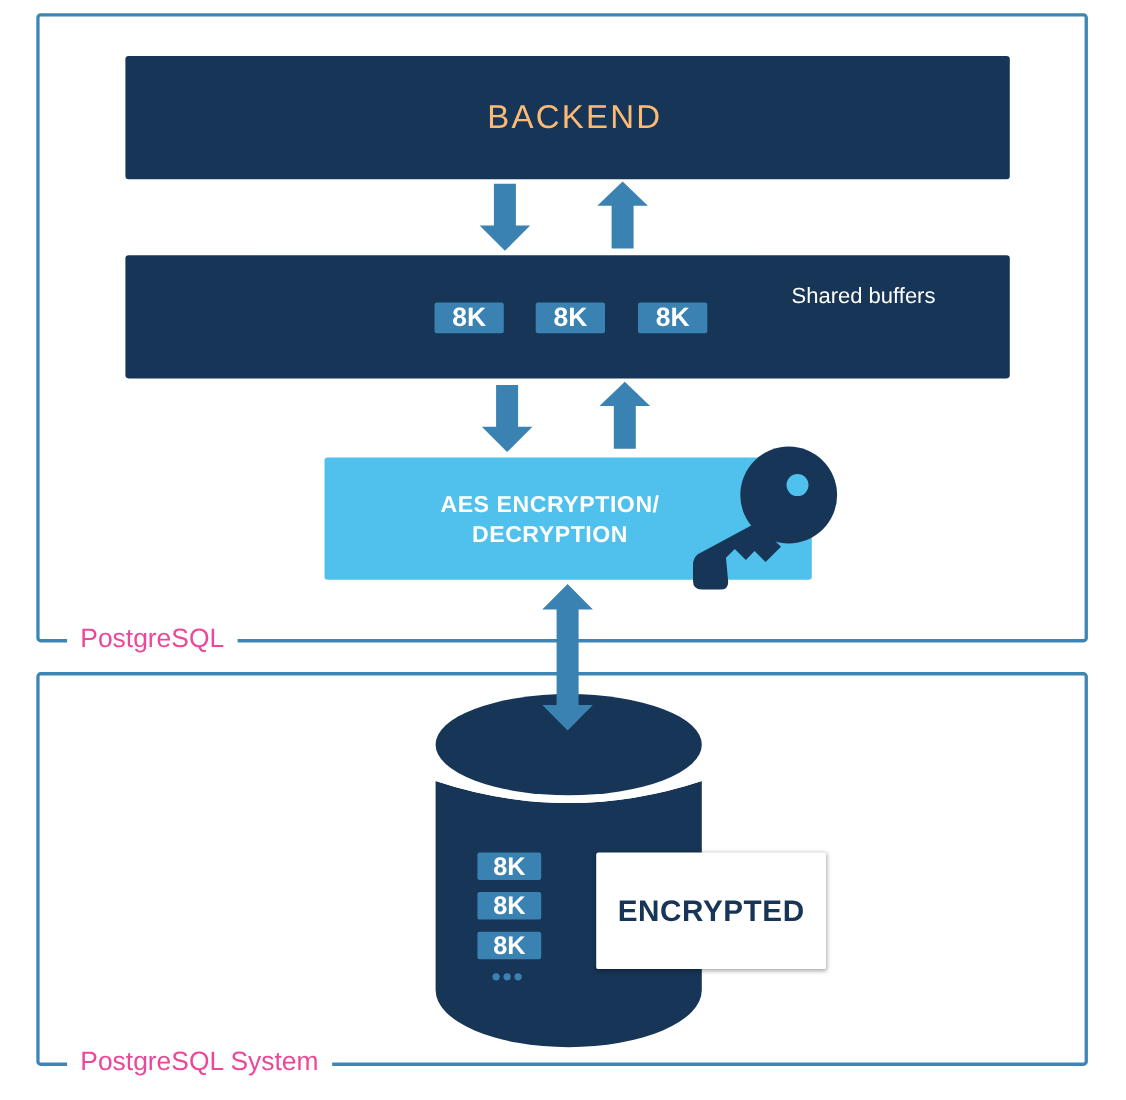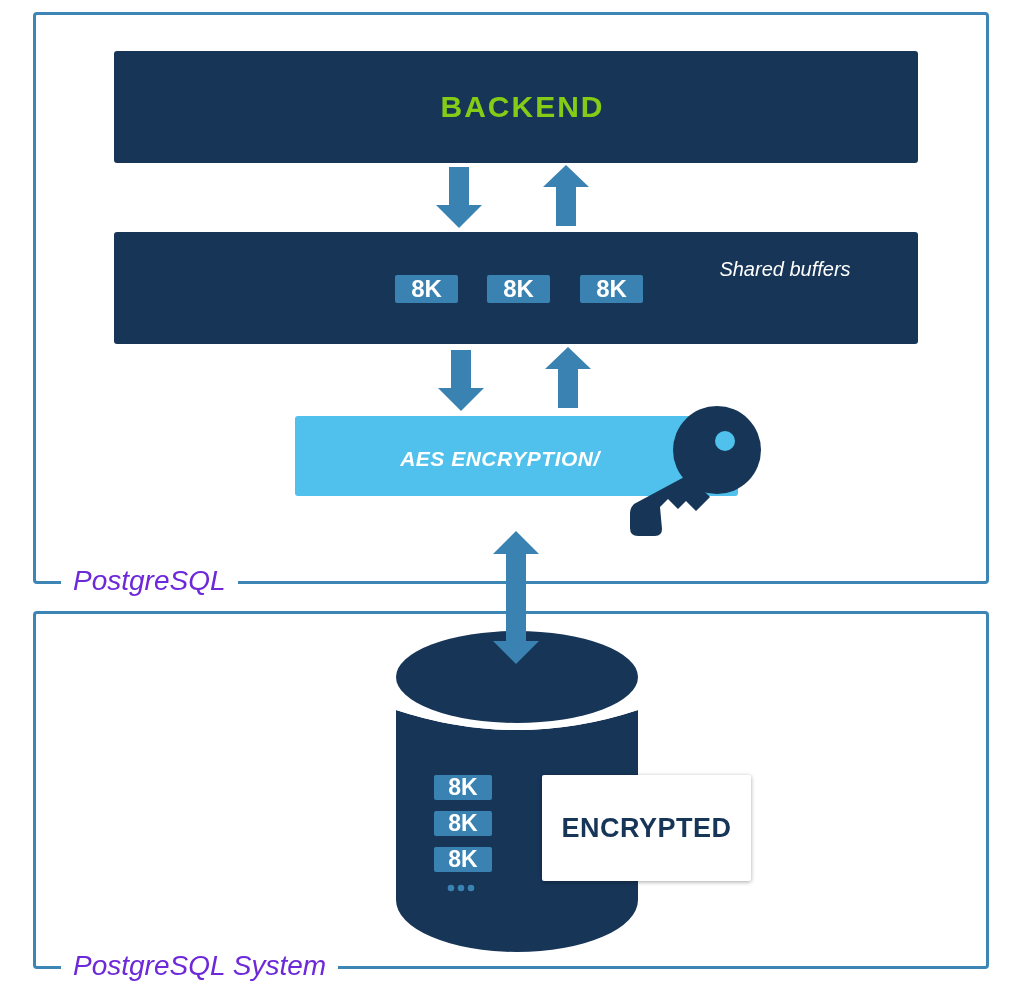--- a/index.html
+++ b/index.html
@@ -1,28 +1,28 @@
 <!DOCTYPE html>
 <html><head>
 <meta charset="utf-8">
 <style>
   html, body { margin: 0; padding: 0; background: #ffffff; }
   body { width: 1024px; height: 1000px; position: relative; overflow: hidden;
          font-family: "Liberation Sans", "DejaVu Sans", sans-serif; }
   .frame { position: absolute; border: 3px solid #3d85b4; border-radius: 4px; box-sizing: border-box; }
-  .frame-label { position: absolute; background: #ffffff; color: #6d28d9; font-size: 28px;
-                 padding: 0 12px; line-height: 28px; font-style: italic; }
+  .frame-label { position: absolute; background: #ffffff; color: #ec4899; font-size: 24px;
+                 padding: 0 12px; line-height: 28px; }
   .navy-box { position: absolute; background: #173557; border-radius: 3px; }
   .backend-title { position: absolute; left: 0; right: 0; top: 0; bottom: 0; display: flex;
-                   align-items: center; justify-content: center; color: #84cc16;
-                   font-weight: bold; font-size: 30px; letter-spacing: 2px; padding-left: 13px; }
+                   align-items: center; justify-content: center; color: #fdba74;
+                   font-weight: normal; font-size: 30px; letter-spacing: 2px; padding-left: 13px; }
   .chip { position: absolute; background: #3a82b2; color: #ffffff; font-weight: bold;
           font-size: 24px; display: flex; align-items: center; justify-content: center;
           border-radius: 2px; }
-  .sb-label { position: absolute; color: #ffffff; font-size: 20px; text-align: center; line-height: 27px; font-style: italic; }
+  .sb-label { position: absolute; color: #ffffff; font-size: 20px; text-align: center; line-height: 27px; }
   .aes-box { position: absolute; background: #4fc1ec; border-radius: 3px; }
   .aes-text { position: absolute; color: #ffffff; font-weight: bold; font-size: 21px;
               text-align: center; line-height: 28px; letter-spacing: 0.5px; }
   .enc-card { position: absolute; background: #ffffff; border-radius: 2px;
               box-shadow: 0 1px 4px rgba(0,0,0,0.35); display: flex; flex-direction: row;
               align-items: center; justify-content: center; color: #173557; font-weight: bold;
               font-size: 27px; line-height: 36px; letter-spacing: 0.5px; }
   svg { position: absolute; overflow: visible; }
 </style>
 </head>
@@ -54,23 +54,24 @@
   </div>
 </div>
 
 <svg style="left:436px; top:350px;" width="50" height="62" viewBox="0 0 50 62">
   <polygon points="15,0 35,0 35,38 48,38 25,61 2,38 15,38" fill="#3a82b2"></polygon>
 </svg>
 <svg style="left:543px; top:347px;" width="50" height="62" viewBox="0 0 50 62">
   <polygon points="25,0 48,22 35,22 35,61 15,61 15,22 2,22" fill="#3a82b2"></polygon>
 </svg>
 
-<div class="aes-box" style="left:295px; top:416px; width:443px; height:80px;font-style:italic;">
+<div class="aes-box" style="left:295px; top:416px; width:443px; height:111px;">
   <div class="aes-text" style="left:60px; top:29px; width:290px;">
     <div>AES ENCRYPTION/</div>
+    <div>DECRYPTION</div>
   </div>
 </div>
 
 <svg style="left:628px; top:405px;" width="135" height="135" viewBox="0 0 135 135">
   <g fill="#173557">
     <circle cx="89" cy="45" r="44"></circle>
     <path d="M60,70 L82,92 L68,106 L58,96 L50,104 L40,94 L32,102 L34,124 Q34,131 27,131 L10,131 Q2,131 2,123 L2,108 Q2,103 6,99 Z"></path>
   </g>
   <circle cx="97" cy="36" r="10" fill="#4fc1ec"></circle>
 </svg>

